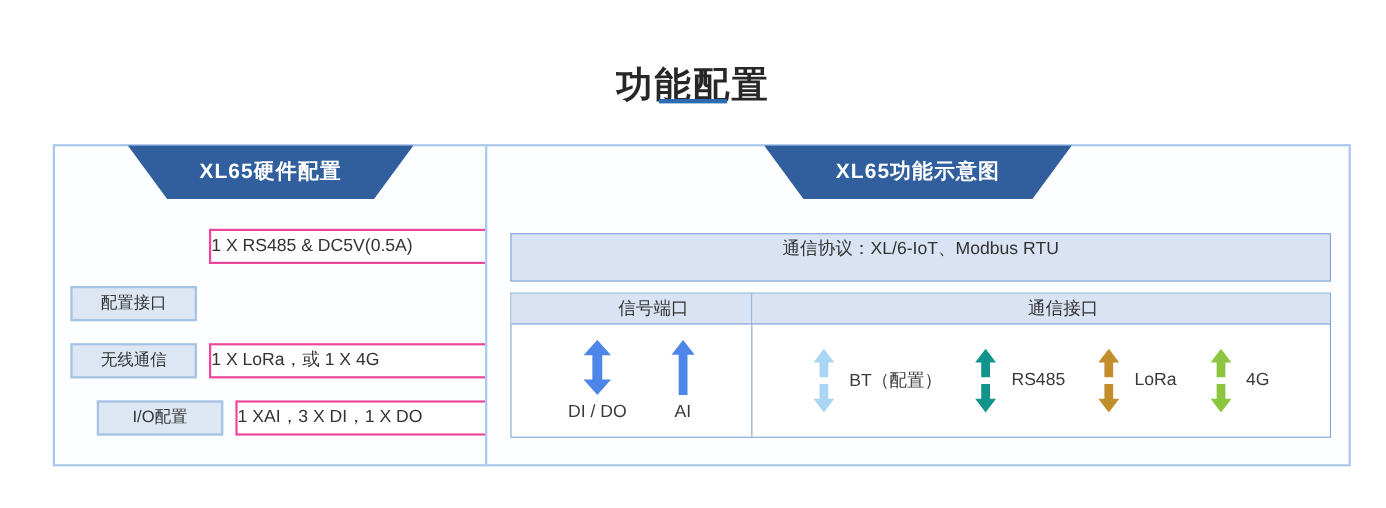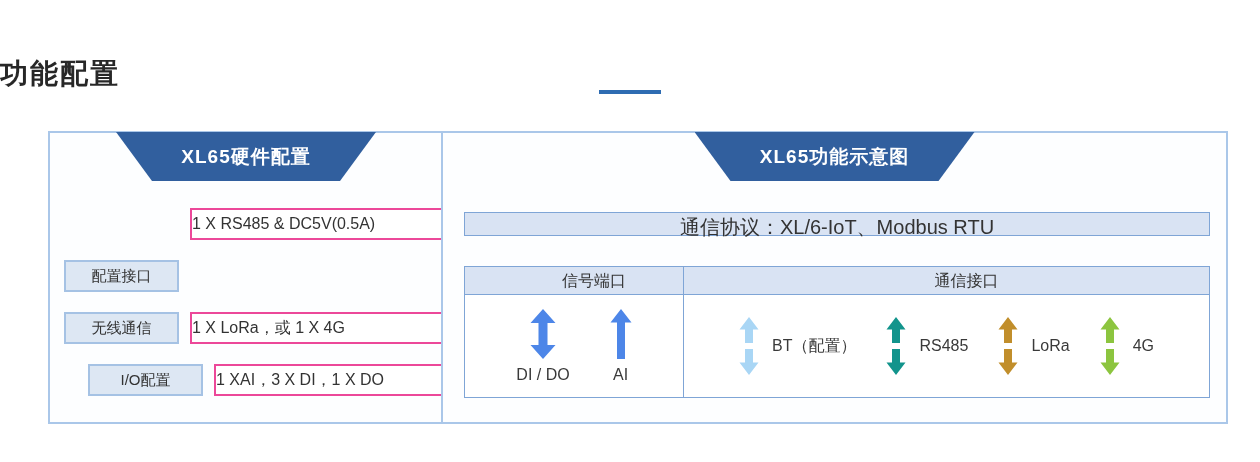--- a/index.html
+++ b/index.html
@@ -5,22 +5,22 @@
   * { box-sizing: border-box; margin: 0; padding: 0; }
   html, body {
     width: 1260px; height: 462px;
     background: #ffffff;
     font-family: "Liberation Sans", "DejaVu Sans", sans-serif;
     position: relative;
     overflow: hidden;
   }
   .page-title {
     position: absolute; top: 55px; left: 0; width: 100%;
-    text-align: left;
-    font-size: 28px; font-weight: bold; color: #272727;
+    text-align: center;
+    font-size: 33px; font-weight: bold; color: #272727;
     letter-spacing: 2px;
   }
   .title-underline {
     position: absolute; top: 90px; left: 50%;
     transform: translateX(-50%);
     width: 62px; height: 4px;
     background: #2e6cb2;
   }
   .panel {
     position: absolute; top: 131px; height: 293px;
@@ -61,25 +61,25 @@
     background: #ffffff;
     border: 2px solid #ec4899;
     line-height: 28px; 
     font-size: 16px; color: #333333;
     white-space: nowrap;
   }
 
   
   .protocol-bar {
     position: absolute; left: 21px; top: 79px;
-    width: 746px; height: 24px;
+    width: 746px; height: 44px;
     background: #d9e3f3;
     border: 1px solid #7fa5d6;
     text-align: center; line-height: 28px;
-    font-size: 20px; color: #333333;
+    font-size: 16px; color: #333333;
   }
   .func-table {
     position: absolute; left: 21px; top: 133px;
     width: 746px; height: 132px;
     border: 1px solid #7fa5d6;
     display: grid;
     grid-template-columns: 219px 1fr;
     grid-template-rows: 28px 1fr;
     background: #ffffff;
   }

